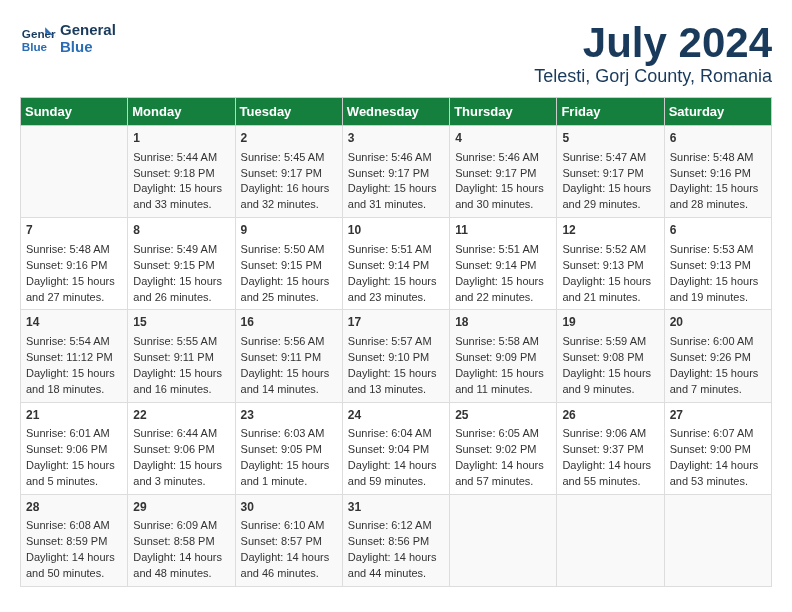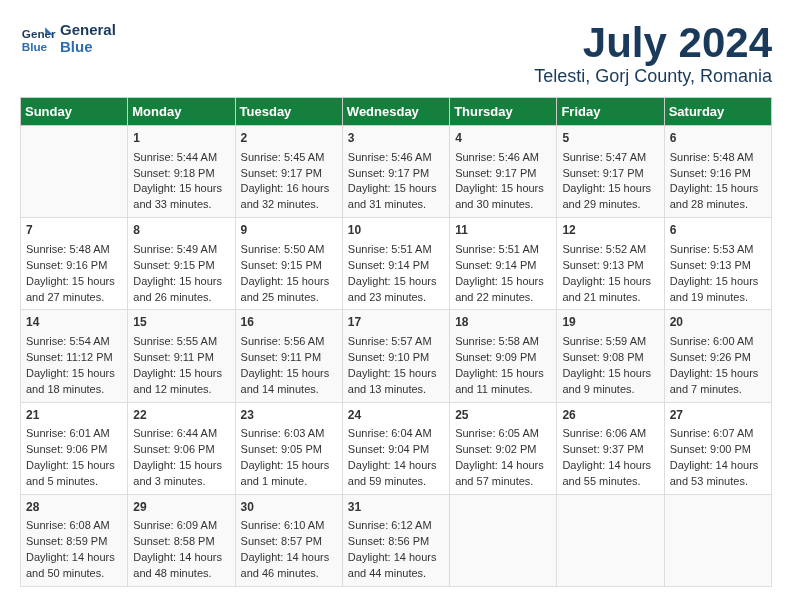--- a/index.html
+++ b/index.html
@@ -124,34 +124,34 @@
         <td><span class="day-number">7</span><span>Sunrise: 5:48 AM</span><br><span>Sunset: 9:16 PM</span><br><span>Daylight: 15 hours and 27 minutes.</span></td>
         <td><span class="day-number">8</span><span>Sunrise: 5:49 AM</span><br><span>Sunset: 9:15 PM</span><br><span>Daylight: 15 hours and 26 minutes.</span></td>
         <td><span class="day-number">9</span><span>Sunrise: 5:50 AM</span><br><span>Sunset: 9:15 PM</span><br><span>Daylight: 15 hours and 25 minutes.</span></td>
         <td><span class="day-number">10</span><span>Sunrise: 5:51 AM</span><br><span>Sunset: 9:14 PM</span><br><span>Daylight: 15 hours and 23 minutes.</span></td>
         <td><span class="day-number">11</span><span>Sunrise: 5:51 AM</span><br><span>Sunset: 9:14 PM</span><br><span>Daylight: 15 hours and 22 minutes.</span></td>
         <td><span class="day-number">12</span><span>Sunrise: 5:52 AM</span><br><span>Sunset: 9:13 PM</span><br><span>Daylight: 15 hours and 21 minutes.</span></td>
         <td><span class="day-number">6</span><span>Sunrise: 5:53 AM</span><br><span>Sunset: 9:13 PM</span><br><span>Daylight: 15 hours and 19 minutes.</span></td>
       </tr>
       <tr>
         <td><span class="day-number">14</span><span>Sunrise: 5:54 AM</span><br><span>Sunset: 11:12 PM</span><br><span>Daylight: 15 hours and 18 minutes.</span></td>
-        <td><span class="day-number">15</span><span>Sunrise: 5:55 AM</span><br><span>Sunset: 9:11 PM</span><br><span>Daylight: 15 hours and 12 minutes.</span></td>
+        <td><span class="day-number">15</span><span>Sunrise: 5:55 AM</span><br><span>Sunset: 9:11 PM</span><br><span>Daylight: 15 hours and 16 minutes.</span></td>
         <td><span class="day-number">16</span><span>Sunrise: 5:56 AM</span><br><span>Sunset: 9:11 PM</span><br><span>Daylight: 15 hours and 14 minutes.</span></td>
         <td><span class="day-number">17</span><span>Sunrise: 5:57 AM</span><br><span>Sunset: 9:10 PM</span><br><span>Daylight: 15 hours and 13 minutes.</span></td>
         <td><span class="day-number">18</span><span>Sunrise: 5:58 AM</span><br><span>Sunset: 9:09 PM</span><br><span>Daylight: 15 hours and 11 minutes.</span></td>
         <td><span class="day-number">19</span><span>Sunrise: 5:59 AM</span><br><span>Sunset: 9:08 PM</span><br><span>Daylight: 15 hours and 9 minutes.</span></td>
         <td><span class="day-number">20</span><span>Sunrise: 6:00 AM</span><br><span>Sunset: 9:26 PM</span><br><span>Daylight: 15 hours and 7 minutes.</span></td>
       </tr>
       <tr>
         <td><span class="day-number">21</span><span>Sunrise: 6:01 AM</span><br><span>Sunset: 9:06 PM</span><br><span>Daylight: 15 hours and 5 minutes.</span></td>
         <td><span class="day-number">22</span><span>Sunrise: 6:44 AM</span><br><span>Sunset: 9:06 PM</span><br><span>Daylight: 15 hours and 3 minutes.</span></td>
         <td><span class="day-number">23</span><span>Sunrise: 6:03 AM</span><br><span>Sunset: 9:05 PM</span><br><span>Daylight: 15 hours and 1 minute.</span></td>
         <td><span class="day-number">24</span><span>Sunrise: 6:04 AM</span><br><span>Sunset: 9:04 PM</span><br><span>Daylight: 14 hours and 59 minutes.</span></td>
         <td><span class="day-number">25</span><span>Sunrise: 6:05 AM</span><br><span>Sunset: 9:02 PM</span><br><span>Daylight: 14 hours and 57 minutes.</span></td>
-        <td><span class="day-number">26</span><span>Sunrise: 6:06 AM</span><br><span>Sunset: 9:37 PM</span><br><span>Daylight: 14 hours and 55 minutes.</span></td>
+        <td><span class="day-number">26</span><span>Sunrise: 9:06 AM</span><br><span>Sunset: 9:37 PM</span><br><span>Daylight: 14 hours and 55 minutes.</span></td>
         <td><span class="day-number">27</span><span>Sunrise: 6:07 AM</span><br><span>Sunset: 9:00 PM</span><br><span>Daylight: 14 hours and 53 minutes.</span></td>
       </tr>
       <tr>
         <td><span class="day-number">28</span><span>Sunrise: 6:08 AM</span><br><span>Sunset: 8:59 PM</span><br><span>Daylight: 14 hours and 50 minutes.</span></td>
         <td><span class="day-number">29</span><span>Sunrise: 6:09 AM</span><br><span>Sunset: 8:58 PM</span><br><span>Daylight: 14 hours and 48 minutes.</span></td>
         <td><span class="day-number">30</span><span>Sunrise: 6:10 AM</span><br><span>Sunset: 8:57 PM</span><br><span>Daylight: 14 hours and 46 minutes.</span></td>
         <td><span class="day-number">31</span><span>Sunrise: 6:12 AM</span><br><span>Sunset: 8:56 PM</span><br><span>Daylight: 14 hours and 44 minutes.</span></td>
         <td class="empty-cell"></td>
         <td class="empty-cell"></td>
         <td class="empty-cell"></td>

